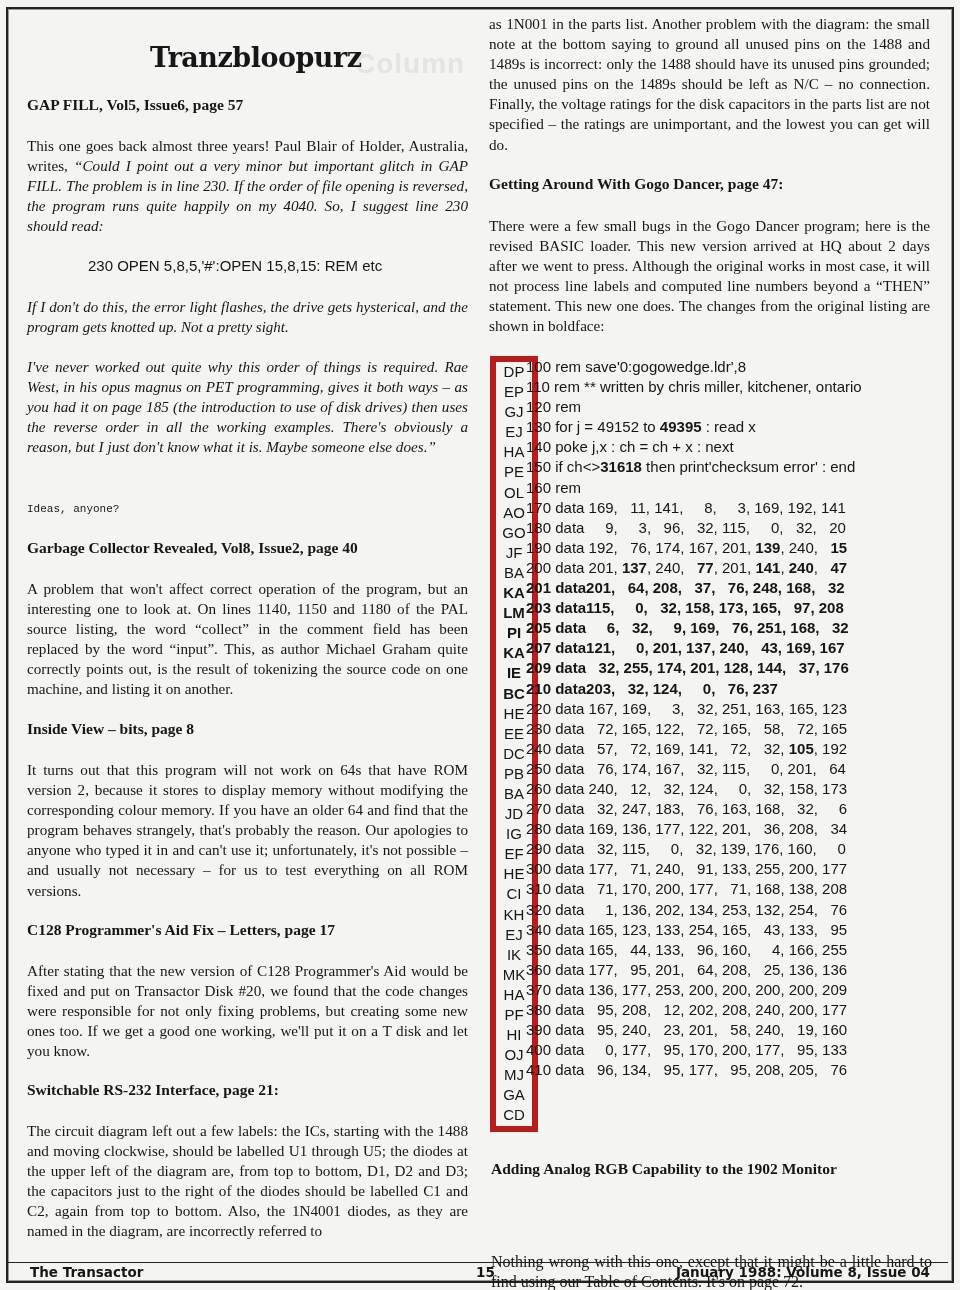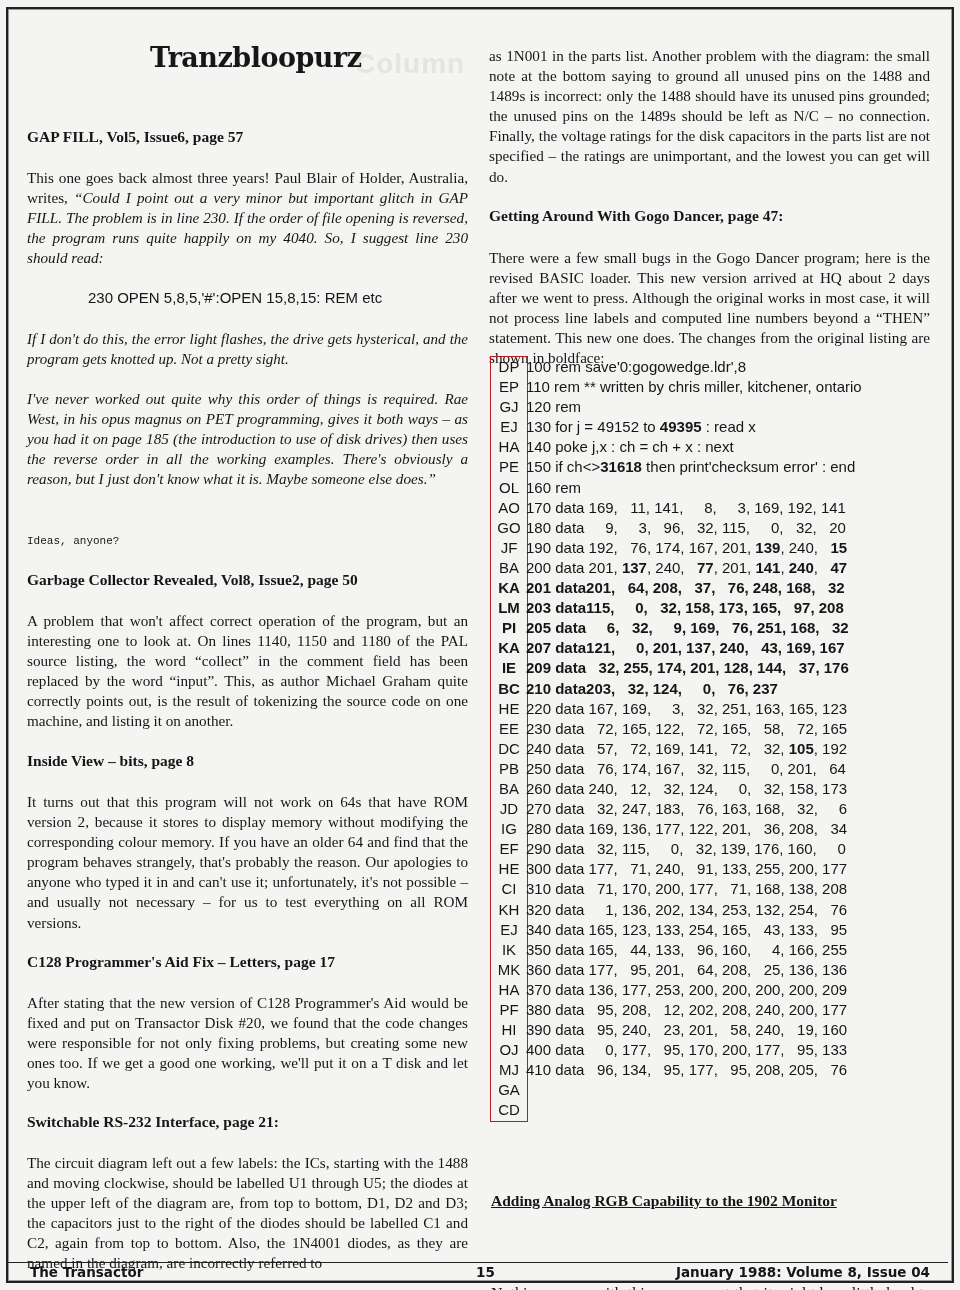--- a/index.html
+++ b/index.html
@@ -12,27 +12,27 @@
     border: 2px solid #222; box-shadow: 0 0 0 1px #999 inset;
   }
   p { margin: 0; text-align: justify; }
   .title {
     font-family: "DejaVu Serif", serif; font-weight: bold; font-size: 27px; letter-spacing: -0.5px;
     position: absolute; left: 150px; top: 42px; margin: 0;
   }
   .h { font-weight: bold; font-size: 15.5px; margin: 0; }
   .it { font-style: italic; }
   .code-line { font-family: "Liberation Sans", sans-serif; font-size: 15px; }
-  .abs { position: absolute; margin-top: 32px; }
+  .abs { position: absolute; }
   .listing {
     position: absolute; left: 490px; top: 356px; width: 440px;
     font-family: "Liberation Sans", sans-serif; font-size: 15px; line-height: 20.1px;
   }
   .listing .codes {
-    position: absolute; left: 0; top: 0; width: 36px; border: 1px solid #b91c1c; text-align: center;
+    position: absolute; left: 0; top: 0; width: 36px; border: 6px solid #b91c1c; text-align: center;
   }
   .listing .codes div { height: 20.1px; }
   .listing .lines { position: absolute; left: 36px; top: 1px; width: 400px; }
   .listing .lines div { height: 20.1px; white-space: pre; }
   .b { font-weight: bold; }
   .footer {
     position: absolute; left: 8px; top: 1262px; width: 940px; height: 18px; border-top: 1.5px solid #222;
     font-family: "DejaVu Sans", sans-serif; font-weight: bold; font-size: 13.5px;
   }
   .footer span { position: absolute; top: 1px; }
@@ -55,21 +55,21 @@
   <p class="abs" style="left:27px; top:136px; width:441px; font-size:15.2px; line-height:20.1px;"><span>This one goes back almost three years! Paul Blair of Holder, Australia, writes, </span><span class="it">“Could I point out a very minor but important glitch in GAP FILL. The problem is in line 230. If the order of file opening is reversed, the program runs quite happily on my 4040. So, I suggest line 230 should read:</span></p>
 
   <div class="abs code-line" style="left:88px; top:257px;">230 OPEN 5,8,5,'#':OPEN 15,8,15: REM etc</div>
 
   <p class="abs it" style="left:27px; top:297px; width:441px; font-size:15px; line-height:20.1px;">If I don't do this, the error light flashes, the drive gets hysterical, and the program gets knotted up. Not a pretty sight.</p>
 
   <p class="abs it" style="left:27px; top:357px; width:441px; font-size:15.2px; line-height:20.1px;">I've never worked out quite why this order of things is required. Rae West, in his opus magnus on PET programming, gives it both ways – as you had it on page 185 (the introduction to use of disk drives) then uses the reverse order in all the working examples. There's obviously a reason, but I just don't know what it is. Maybe someone else does.”</p>
 
   <p class="abs" style="left:27px; top:499px; width:441px; font-size:11px; line-height:20.1px;font-family:Liberation Mono, monospace;">Ideas, anyone?</p>
 
-  <div class="abs h" style="left:27px; top:539px;">Garbage Collector Revealed, Vol8, Issue2, page 50</div>
+  <div class="abs h" style="left:27px; top:539px;">Garbage Collector Revealed, Vol8, Issue2, page 40</div>
   <p class="abs" style="left:27px; top:579px; width:441px; font-size:15.2px; line-height:20.1px;">A problem that won't affect correct operation of the program, but an interesting one to look at. On lines 1140, 1150 and 1180 of the PAL source listing, the word “collect” in the comment field has been replaced by the word “input”. This, as author Michael Graham quite correctly points out, is the result of tokenizing the source code on one machine, and listing it on another.</p>
 
   <div class="abs h" style="left:27px; top:720px;">Inside View – bits, page 8</div>
   <p class="abs" style="left:27px; top:760px; width:441px; font-size:15.2px; line-height:20.1px;">It turns out that this program will not work on 64s that have ROM version 2, because it stores to display memory without modifying the corresponding colour memory. If you have an older 64 and find that the program behaves strangely, that's probably the reason. Our apologies to anyone who typed it in and can't use it; unfortunately, it's not possible – and usually not necessary – for us to test everything on all ROM versions.</p>
 
   <div class="abs h" style="left:27px; top:921px;">C128 Programmer's Aid Fix – Letters, page 17</div>
   <p class="abs" style="left:27px; top:961px; width:441px; font-size:15.2px; line-height:20.1px;">After stating that the new version of C128 Programmer's Aid would be fixed and put on Transactor Disk #20, we found that the code changes were responsible for not only fixing problems, but creating some new ones too. If we get a good one working, we'll put it on a T disk and let you know.</p>
 
   <div class="abs h" style="left:27px; top:1081px;">Switchable RS-232 Interface, page 21:</div>
   <p class="abs" style="left:27px; top:1121px; width:441px; font-size:15.2px; line-height:20.1px;">The circuit diagram left out a few labels: the ICs, starting with the 1488 and moving clockwise, should be labelled U1 through U5; the diodes at the upper left of the diagram are, from top to bottom, D1, D2 and D3; the capacitors just to the right of the diodes should be labelled C1 and C2, again from top to bottom. Also, the 1N4001 diodes, as they are named in the diagram, are incorrectly referred to</p>
@@ -155,21 +155,21 @@
         <div><span>350 data 165,   44, 133,   96, 160,     4, 166, 255</span></div>
         <div><span>360 data 177,   95, 201,   64, 208,   25, 136, 136</span></div>
         <div><span>370 data 136, 177, 253, 200, 200, 200, 200, 209</span></div>
         <div><span>380 data   95, 208,   12, 202, 208, 240, 200, 177</span></div>
         <div><span>390 data   95, 240,   23, 201,   58, 240,   19, 160</span></div>
         <div><span>400 data     0, 177,   95, 170, 200, 177,   95, 133</span></div>
         <div><span>410 data   96, 134,   95, 177,   95, 208, 205,   76</span></div>
       </div>
   </div>
 
-  <div class="abs h" style="left:491px; top:1160px;text-decoration:underline;">Adding Analog RGB Capability to the 1902 Monitor</div>
+  <div class="abs h" style="left:491px; top:1160px;">Adding Analog RGB Capability to the 1902 Monitor</div>
   <p class="abs" style="left:491px; top:1252px; width:441px; font-size:16px; line-height:20.1px;">Nothing wrong with this one, except that it might be a little hard to find using our Table of Contents. It's on page 72.</p>
 </div>
 
 <div class="footer">
   <span style="left:22px;text-align:right;">The Transactor</span>
   <span style="left:468px;">15</span>
   <span style="right:18px;">January 1988: Volume 8, Issue 04</span>
 </div>
 
 </body></html>

